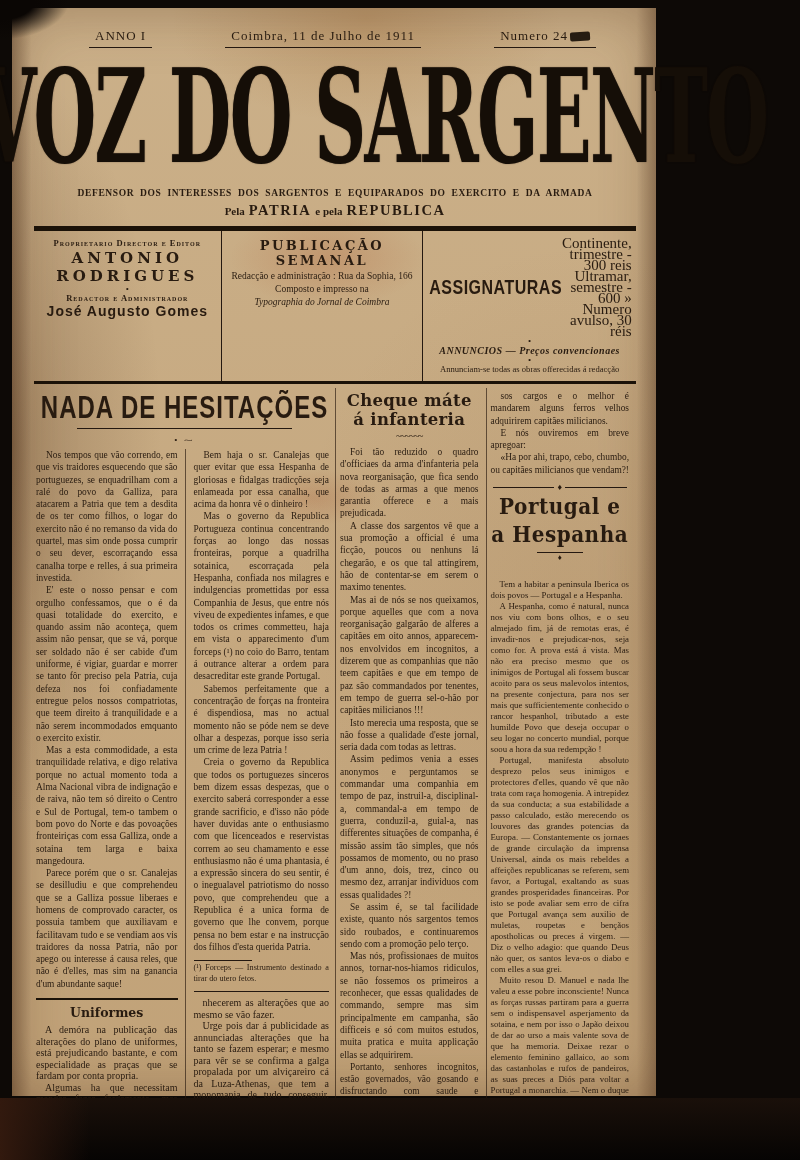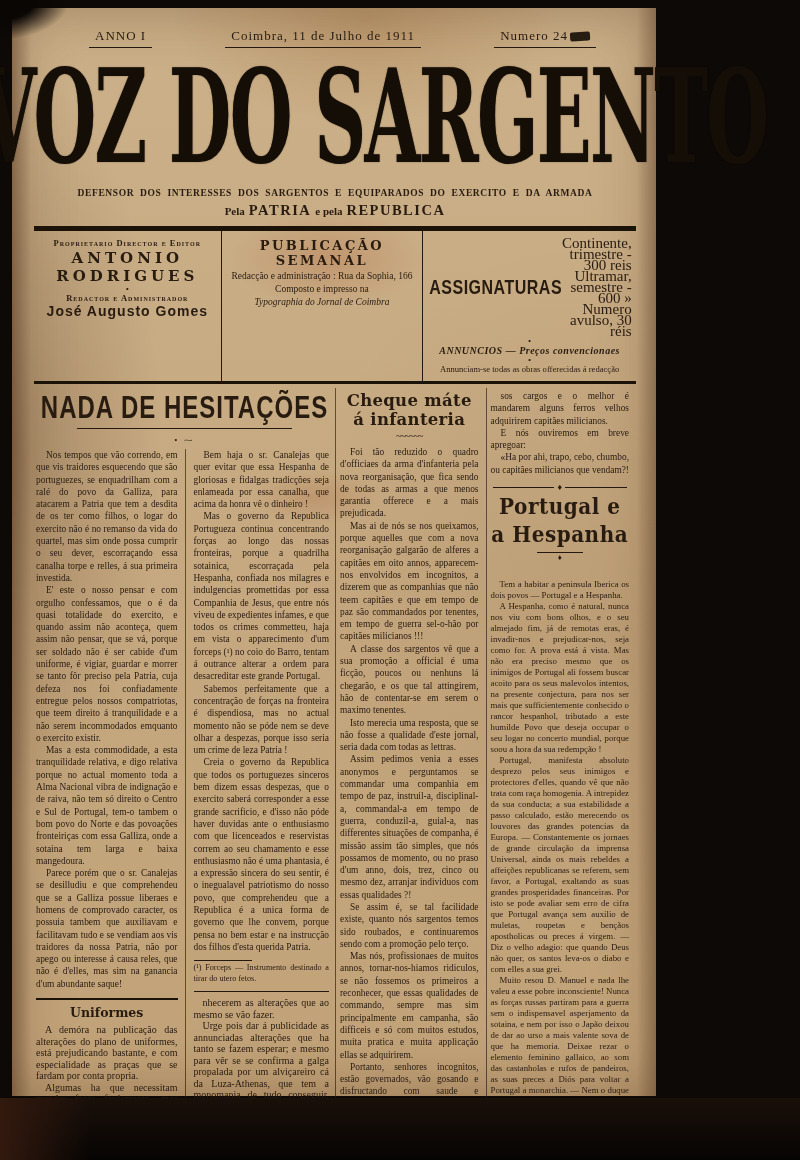--- a/index.html
+++ b/index.html
@@ -184,22 +184,22 @@
           <p class="small">nhecerem as alterações que ao mesmo se vão fazer.</p>
           <p class="small">Urge pois dar á publicidade as annunciadas alterações que ha tanto se fazem esperar; e mesmo para vêr se se confirma a galga propalada por um alviçareiro cá da Luza-Athenas, que tem a monomania de tudo conseguir. Era mais uma victoria para a sua folha.</p>
         </div>
       </div>
     </div>
 
     <div class="c3">
       <div class="headline2">Cheque máte á infanteria</div>
       <div class="squiggle">~~~~~~</div>
       <p class="body">Foi tão reduzido o quadro d'officiaes da arma d'infanteria pela nova reorganisação, que fica sendo de todas as armas a que menos garantia offerece e a mais prejudicada.</p>
+      <p class="body">A classe dos sargentos vê que a sua promoção a official é uma ficção, poucos ou nenhuns lá chegarão, e os que tal attingirem, hão de contentar-se em serem o maximo tenentes.</p>
       <p class="body">Mas ai de nós se nos queixamos, porque aquelles que com a nova reorganisação galgarão de alferes a capitães em oito annos, apparecem-nos envolvidos em incognitos, a dizerem que as companhias que não teem capitães e que em tempo de paz são commandados por tenentes, em tempo de guerra sel-o-hão por capitães milicianos !!!</p>
-      <p class="body">A classe dos sargentos vê que a sua promoção a official é uma ficção, poucos ou nenhuns lá chegarão, e os que tal attingirem, hão de contentar-se em serem o maximo tenentes.</p>
       <p class="body">Isto merecia uma resposta, que se não fosse a qualidade d'este jornal, seria dada com todas as lettras.</p>
       <p class="body">Assim pedimos venia a esses anonymos e perguntamos se commandar uma companhia em tempo de paz, instruil-a, disciplinal-a, commandal-a em tempo de guerra, conduzil-a, guial-a, nas differentes situações de companha, é missão assim tão simples, que nós possamos de momento, ou no praso d'um anno, dois, trez, cinco ou mesmo dez, arranjar individuos com essas qualidades ?!</p>
       <p class="body">Se assim é, se tal facilidade existe, quanto nós sargentos temos sido roubados, e continuaremos sendo com a promoção pelo terço.</p>
       <p class="body">Mas nós, profissionaes de muitos annos, tornar-nos-hiamos ridiculos, se não fossemos os primeiros a reconhecer, que essas qualidades de commando, sempre mas sim principalmente em campanha, são difficeis e só com muitos estudos, muita pratica e muita applicação ellas se adquirirem.</p>
       <p class="body">Portanto, senhores incognitos, estão governados, vão gosando e disfructando com saude e felicidades, os rendimentos dos vos-</p>
     </div>
 
     <div class="c4">
       <p class="body">sos cargos e o melhor é mandarem alguns ferros velhos adquirirem capitães milicianos.</p>
       <p class="body">E nós ouviremos em breve apregoar:</p>

